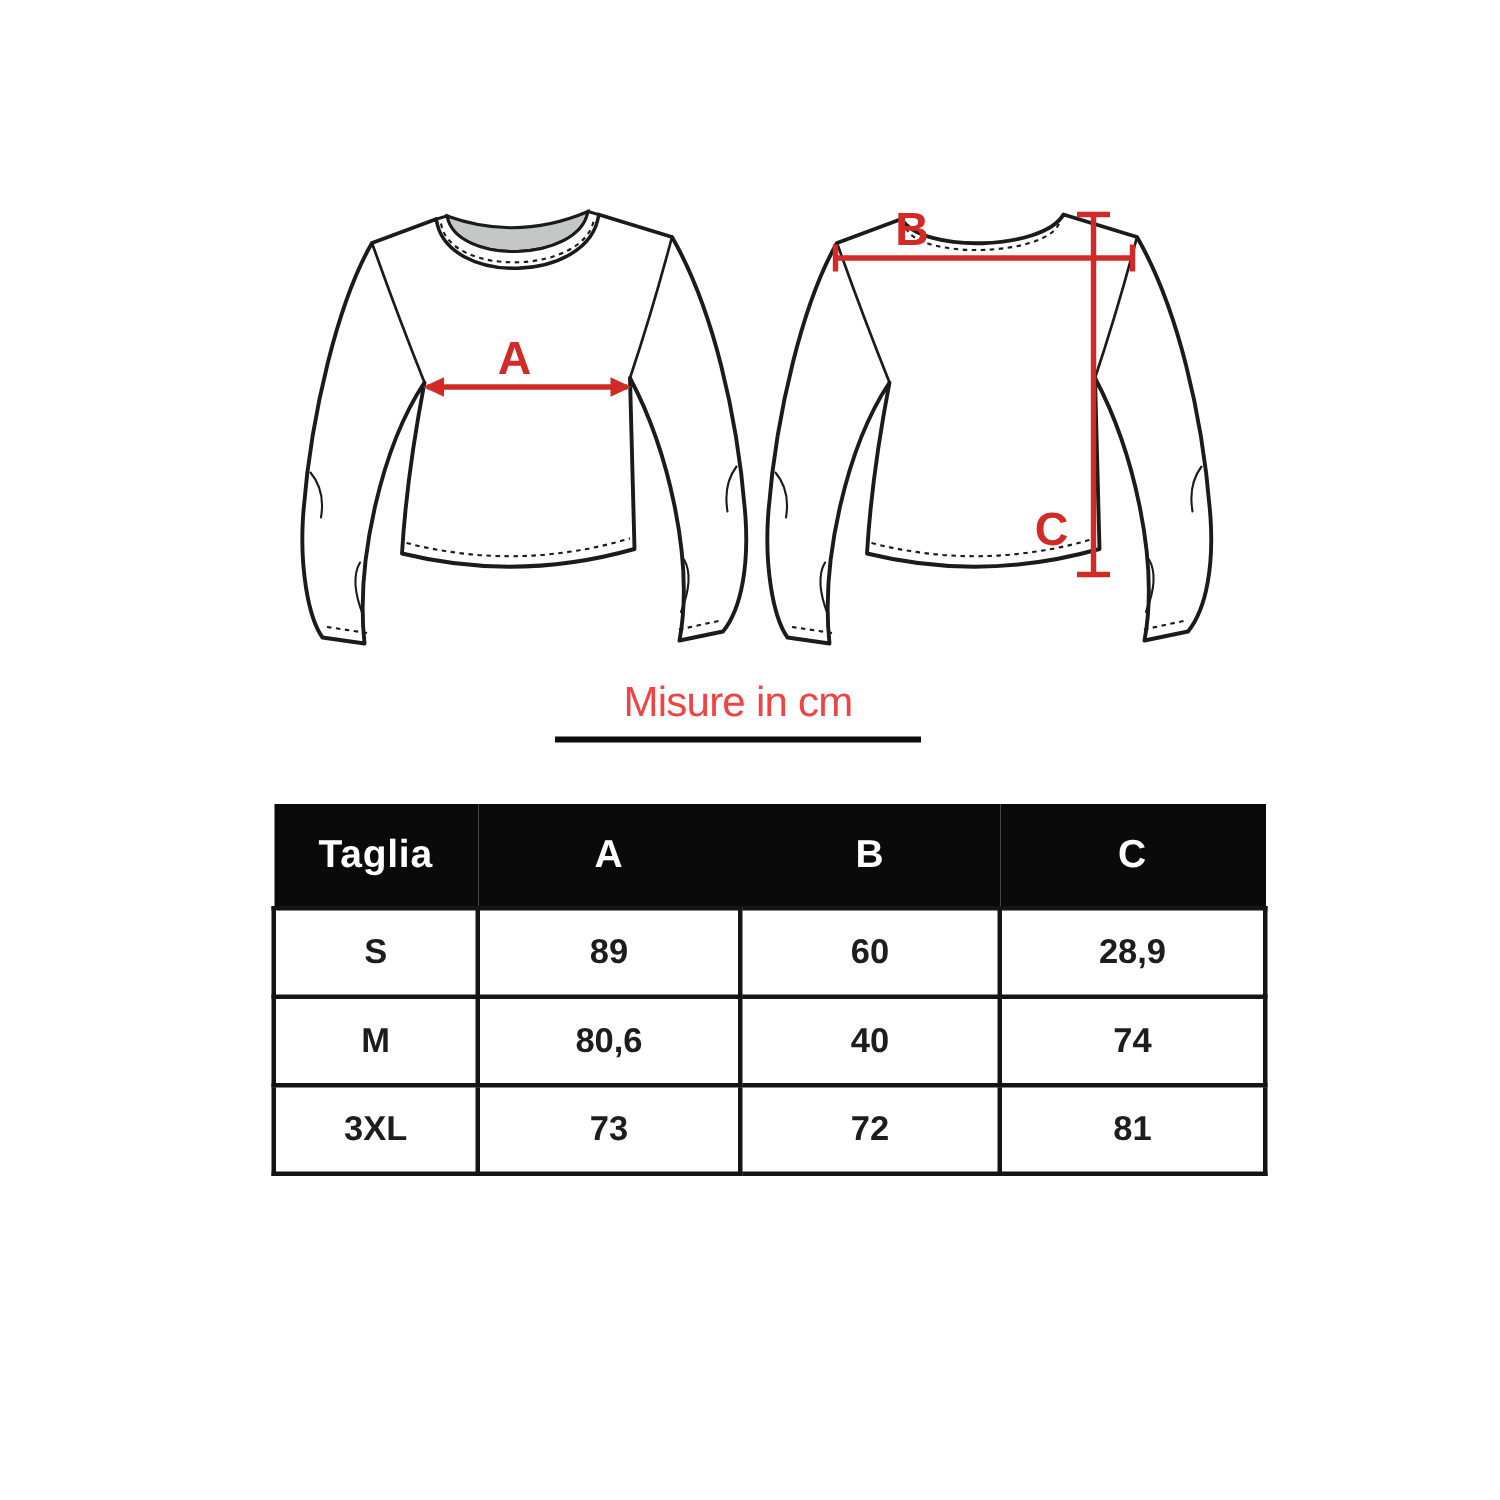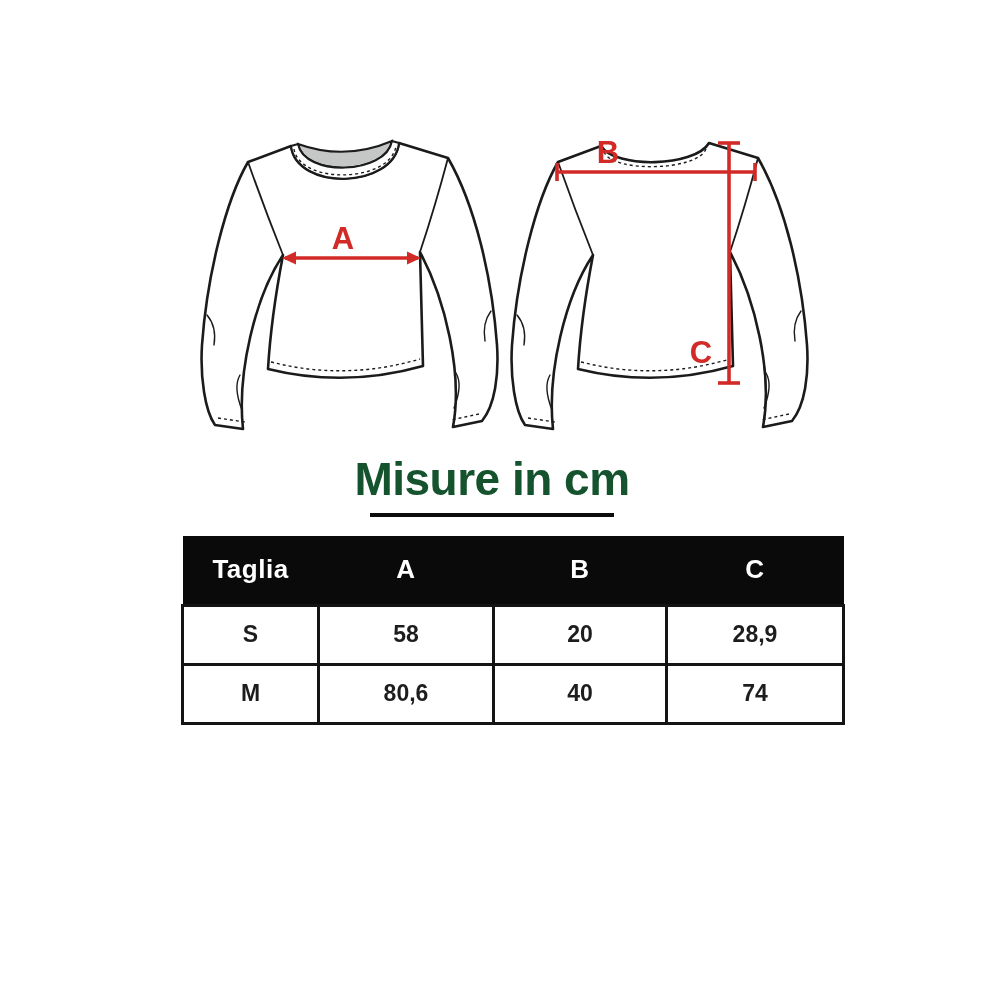--- a/index.html
+++ b/index.html
@@ -27,21 +27,21 @@
   .stitch{fill:none;stroke:var(--ink);stroke-width:1.4;stroke-dasharray:3 3;}
   .collar-hole{fill:var(--collar-gray);stroke:var(--ink);stroke-width:2;}
   .collar-band{fill:#ffffff;stroke:var(--ink);stroke-width:2;}
   .red-line{stroke:var(--accent);stroke-width:3.6;fill:none;stroke-linecap:butt;}
   .red-fill{fill:var(--accent);}
   .red-label{fill:var(--accent);font-weight:bold;font-size:31px;font-family:"Liberation Sans",sans-serif;}
   .title-wrap{
     position:absolute;top:452px;left:292px;width:400px;text-align:center;
   }
   .title-wrap h1{
-    font-size:46px;font-weight:700;color:#14532d;letter-spacing:-0.5px;
+    font-size:28px;font-weight:400;color:#ef4444;letter-spacing:-0.5px;
   }
   .title-underline{
     width:244px;height:4px;background:#0c0c0c;margin:7px auto 0 auto;
   }
   table.size-table{
     position:absolute;left:181px;top:536px;width:661px;
     border-collapse:collapse;table-layout:fixed;
   }
   table.size-table th{
     background:var(--table-header-bg);color:var(--table-header-text);
@@ -156,26 +156,32 @@
       <tr>
         <th>Taglia</th>
         <th>A</th>
         <th>B</th>
         <th>C</th>
       </tr>
     </thead>
     <tbody>
       <tr>
         <td>S</td>
-        <td>58</td>
-        <td>20</td>
+        <td>89</td>
+        <td>60</td>
         <td>28,9</td>
       </tr>
       <tr>
         <td>M</td>
         <td>80,6</td>
         <td>40</td>
         <td>74</td>
       </tr>
+      <tr>
+        <td>3XL</td>
+        <td>73</td>
+        <td>72</td>
+        <td>81</td>
+      </tr>
     </tbody>
   </table>
 
 </div>
 
 </body></html>

